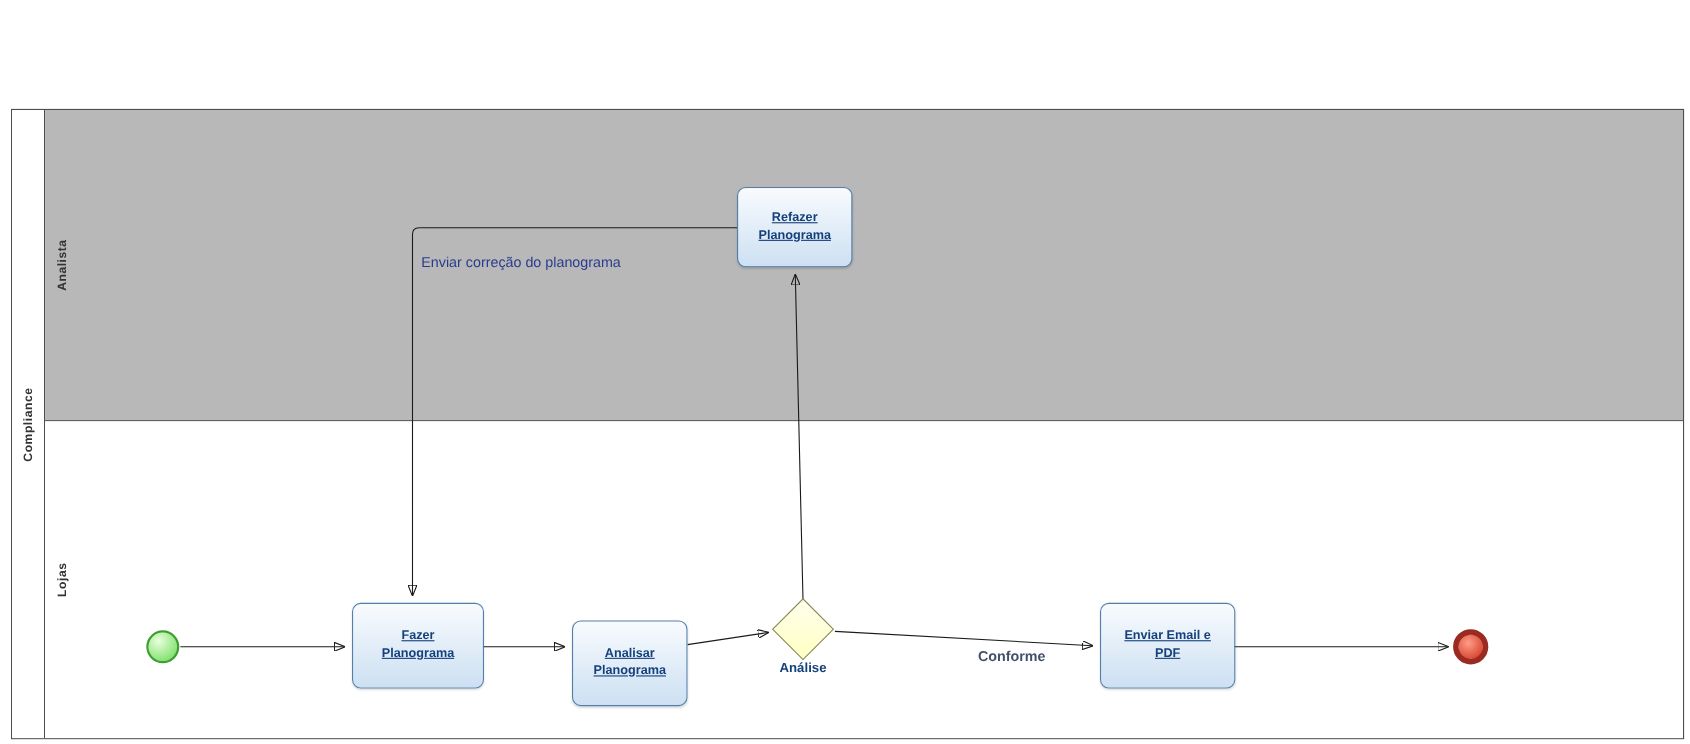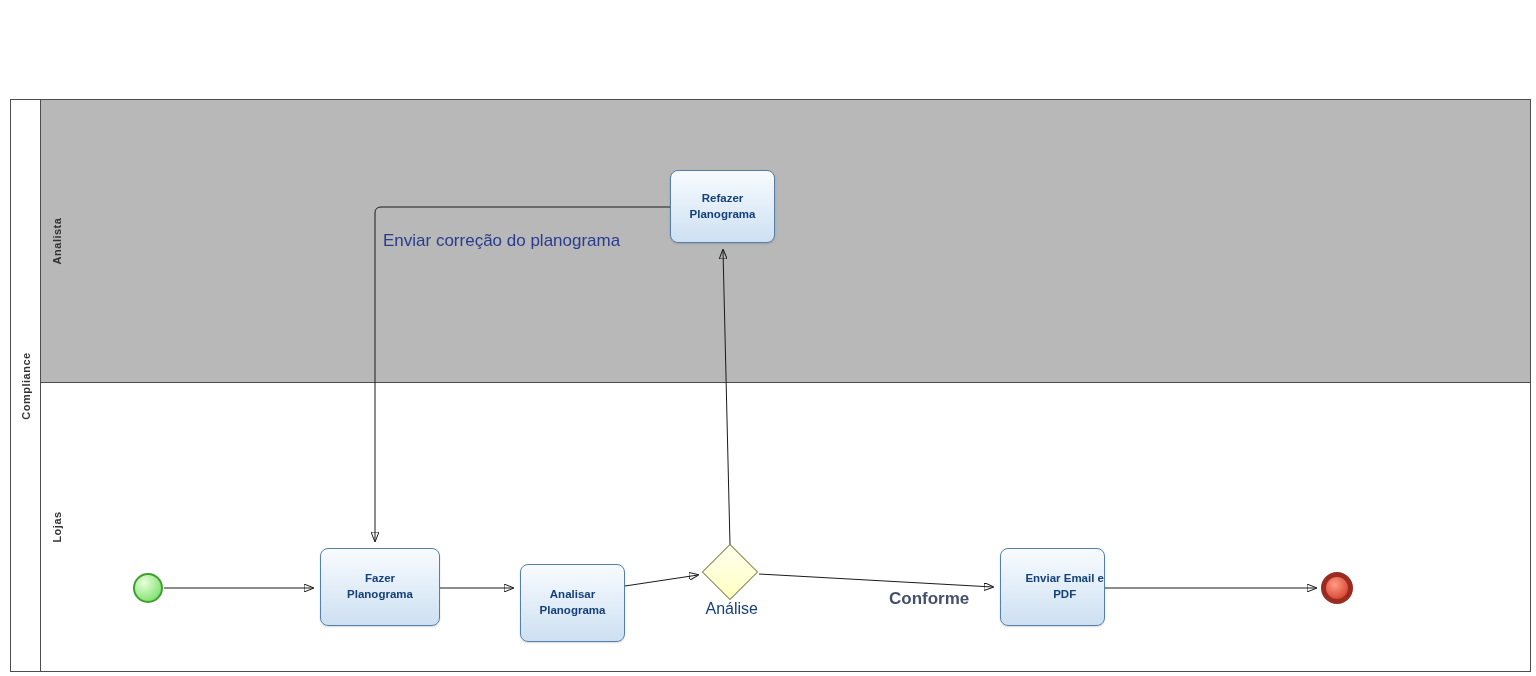--- a/index.html
+++ b/index.html
@@ -26,26 +26,26 @@
     white-space:nowrap; font-size:11px; font-weight:bold; color:#333333;
     letter-spacing:0.5px;
   }
   .lane .vtext { left:16px; }
   
   .task {
     position:absolute; border:1.5px solid #5280ab; border-radius:8px;
     background:linear-gradient(180deg,#f8fbfe 0%, #cde0f2 100%);
     display:flex; align-items:center; justify-content:center; text-align:center;
     font-size:11.5px; font-weight:bold; color:#14407c; line-height:1.35;
-    white-space:pre-line; z-index:10; box-shadow:0 1px 2px rgba(0,0,0,0.15);
+    white-space:pre-line; z-index:10; box-shadow:0 1px 2px rgba(0,0,0,0.15);text-decoration:underline;
   }
   .task-refazer { left:670px; top:170px; width:105px; height:73px; }
   .task-fazer   { left:320px; top:548px; width:120px; height:78px; }
   .task-analisar{ left:520px; top:548px; width:105px; height:78px;margin-top:16px; }
-  .task-enviar  { left:1000px; top:548px; width:105px; height:78px;justify-content:flex-end; }
+  .task-enviar  { left:1000px; top:548px; width:123px; height:78px; }
   .gateway {
     position:absolute; left:710px; top:552px; width:40px; height:40px;
     transform:rotate(45deg);
     background:linear-gradient(135deg,#ffffee 0%, #ffffc2 100%);
     border:1px solid #8a8a52; z-index:10;
   }
   .event-start {
     position:absolute; left:133px; top:573px; width:30px; height:30px;
     border-radius:50%; border:2px solid #3f9e2f;
     background:radial-gradient(circle at 35% 30%, #e9ffdd 0%, #8ce57a 70%, #63cf52 100%);
@@ -54,26 +54,26 @@
   .event-end {
     position:absolute; left:1321px; top:572px; width:32px; height:32px;
     border-radius:50%; border:5px solid #9b2a21;
     background:radial-gradient(circle at 40% 35%, #ff9c86 0%, #d94a36 75%);
     z-index:10;
   }
   
   svg.edges { position:absolute; left:0; top:0; width:1536px; height:676px; z-index:5; }
   svg.edges path { fill:none; stroke:#1a1a1a; stroke-width:1; }
   .edge-label {
-    position:absolute; z-index:15; font-size:17px; white-space:nowrap;
+    position:absolute; z-index:15; font-size:13px; white-space:nowrap;
   }
   .lbl-correction { left:383px; top:231px; color:#2a3b8f; }
   .lbl-conforme   { left:889px; top:589px; color:#44506b;font-weight:bold; }
-  .lbl-analise    { left:702px; top:600px; width:56px; text-align:right;
-                    font-weight:normal; color:#14407c; font-size:16px; }
+  .lbl-analise    { left:702px; top:600px; width:56px; text-align:center;
+                    font-weight:bold; color:#14407c; font-size:12px; }
 </style>
 </head>
 <body>
 
 <div class="canvas">
 
   <div class="pool">
     <div class="pool-strip">
       <span class="vtext">Compliance</span>
     </div>

